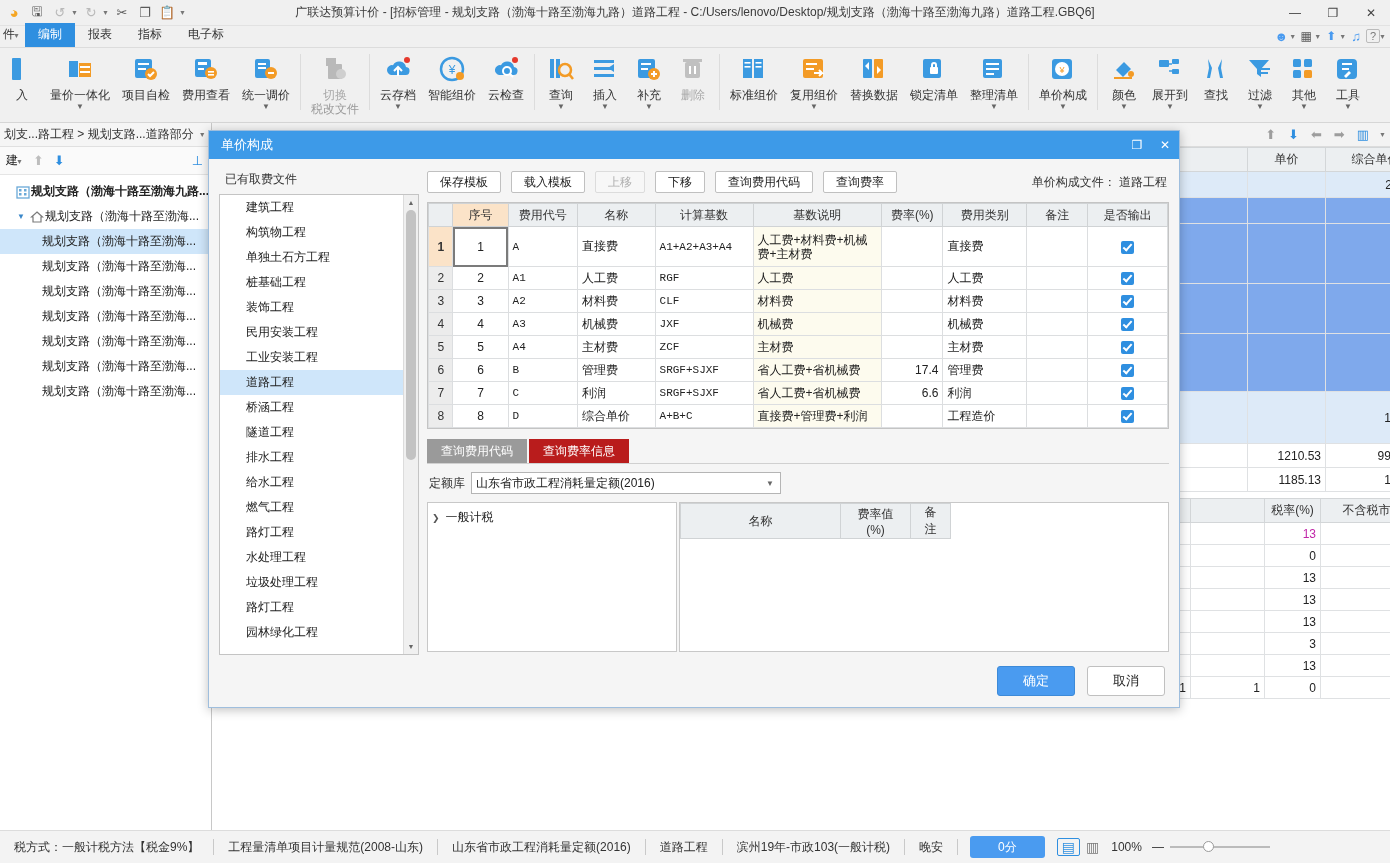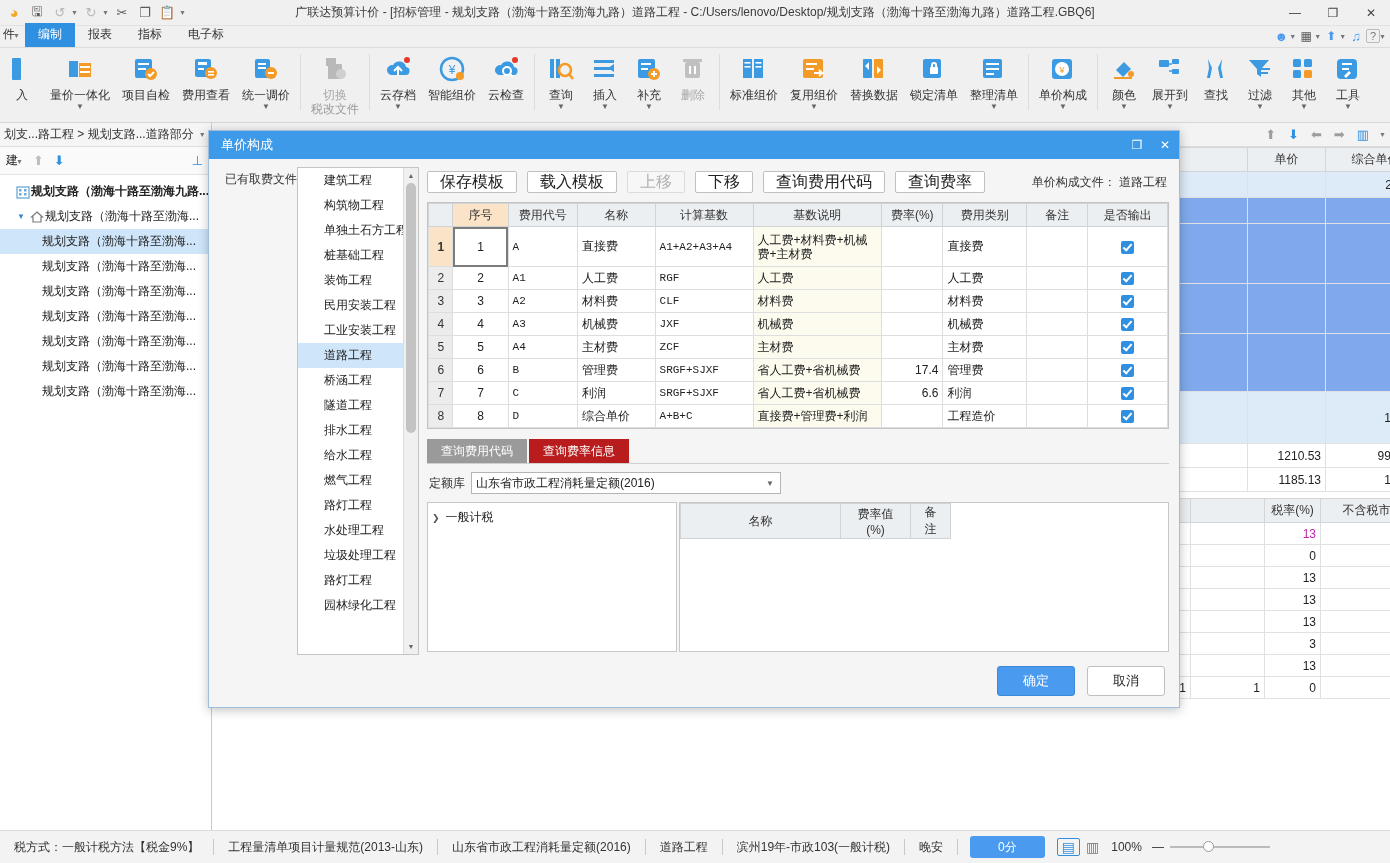--- a/index.html
+++ b/index.html
@@ -91,35 +91,35 @@
   
   #dlg{ position:absolute; left:208px; top:130px; width:972px; height:578px; background:#f5f5f5;
         border:1px solid #9fbedd; box-shadow:0 2px 10px rgba(0,0,0,.25); display:flex; flex-direction:column;}
   #dlgtitle{ height:28px; background:#3d9ae8; color:#fff; display:flex; align-items:center;
              padding-left:12px; font-size:13px; position:relative;}
   #dlgtitle .dbtns{ position:absolute; right:0; top:0; height:28px; display:flex;}
   #dlgtitle .dbtns span{ width:28px;height:28px;display:flex;align-items:center;justify-content:center;
                          font-size:12px;}
   #dlgbody{ flex:1; display:flex; padding:8px 10px 0 10px; gap:8px; overflow:hidden;}
   
-  #filesCol{ width:200px; display:flex; }
+  #filesCol{ width:200px; display:flex; flex-direction:column;}
   #filesCol .lbl{ font-size:12px; color:#333; padding:4px 0 6px 6px;}
   #filelist{ flex:1; border:1px solid #c4c4c4; background:#fff; position:relative; overflow:hidden;}
   .fitem{ height:25px; line-height:25px; padding-left:26px; font-size:12px; color:#222; white-space:nowrap;}
   .fitem.sel{ background:#cfe6fa; }
   .fscroll{ position:absolute; right:0; top:0; bottom:0; width:15px; background:#f0f0f0;
             border-left:1px solid #dcdcdc;}
   .fscroll .ar{ height:15px; display:flex; align-items:center; justify-content:center; font-size:7px; color:#666;}
   .fscroll .ar.bot{ position:absolute; bottom:0; left:0; right:0;}
   .fscroll .thumb{ position:absolute; top:15px; left:2px; width:10px; height:250px;
                    background:#c3c3c3; border-radius:5px;}
   
   #rightCol{ flex:1; display:flex; flex-direction:column; overflow:hidden;}
   #dlgtools{ height:30px; display:flex; align-items:center; gap:10px; position:relative;}
-  .dbtn{ border:1px solid #c0c0c0; background:#fff; height:22px; padding:0 12px; font-size:16px;
+  .dbtn{ border:1px solid #c0c0c0; background:#fff; height:22px; padding:0 12px; font-size:12px;
          border-radius:2px; color:#222; display:flex;align-items:center; cursor:default;}
   .dbtn.dis{ color:#b0b0b0; border-color:#dcdcdc; background:#f7f7f7;}
   #ucfile{ position:absolute; right:2px; font-size:12px; color:#333; }
   
   #feetblwrap{ border:1px solid #c4c4c4; background:#fff; margin-top:5px; }
   table.fee{ border-collapse:collapse; width:100%; font-size:12px; table-layout:fixed;}
   table.fee th{ background:#eceff1; border:1px solid #d0d3d5; font-weight:normal; height:23px; color:#333;}
   table.fee th.seq{ background:#fbe3c8; }
   table.fee td{ border:1px solid #dcdee0; height:23px; padding:1px 4px; vertical-align:middle;}
   table.fee td.rh{ background:#ececec; text-align:center; color:#333;}
@@ -793,21 +793,21 @@
             </tr>
           </tbody>
         </table>
       </div>
   </div>
 </div>
 
 <div id="statusbar">
     <div class="sbi">税方式：一般计税方法【税金9%】</div>
     <div class="sep"></div>
-    <div class="sbi">工程量清单项目计量规范(2013-山东)</div>
+    <div class="sbi">工程量清单项目计量规范(2008-山东)</div>
     <div class="sep"></div>
     <div class="sbi">山东省市政工程消耗量定额(2016)</div>
     <div class="sep"></div>
     <div class="sbi">道路工程</div>
     <div class="sep"></div>
     <div class="sbi">滨州19年-市政103(一般计税)</div>
     <div class="sep"></div>
     <div class="sbi">晚安</div>
     <div class="sep"></div>
     <div style="padding:0 12px"><span class="score">0分</span></div>

